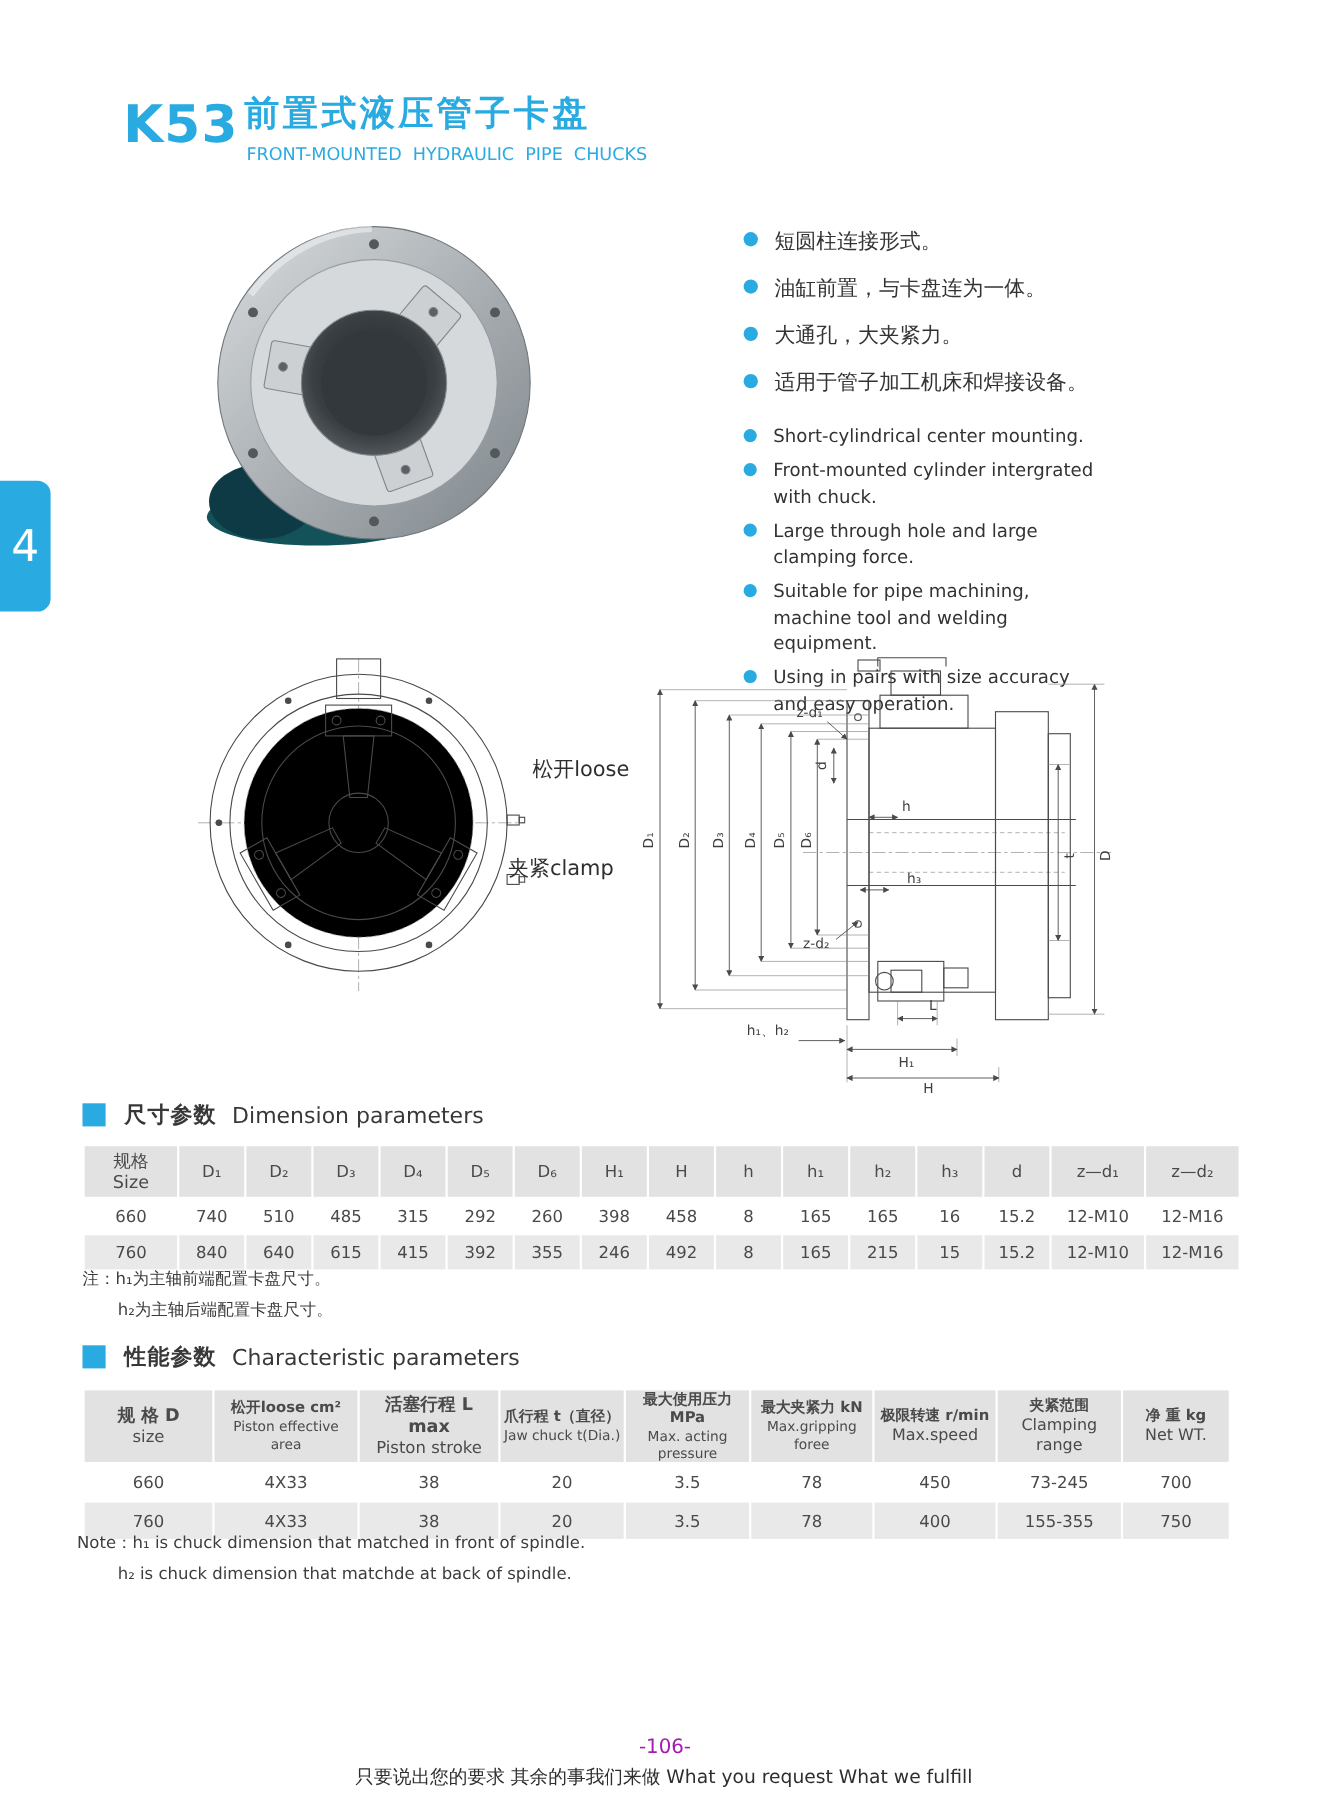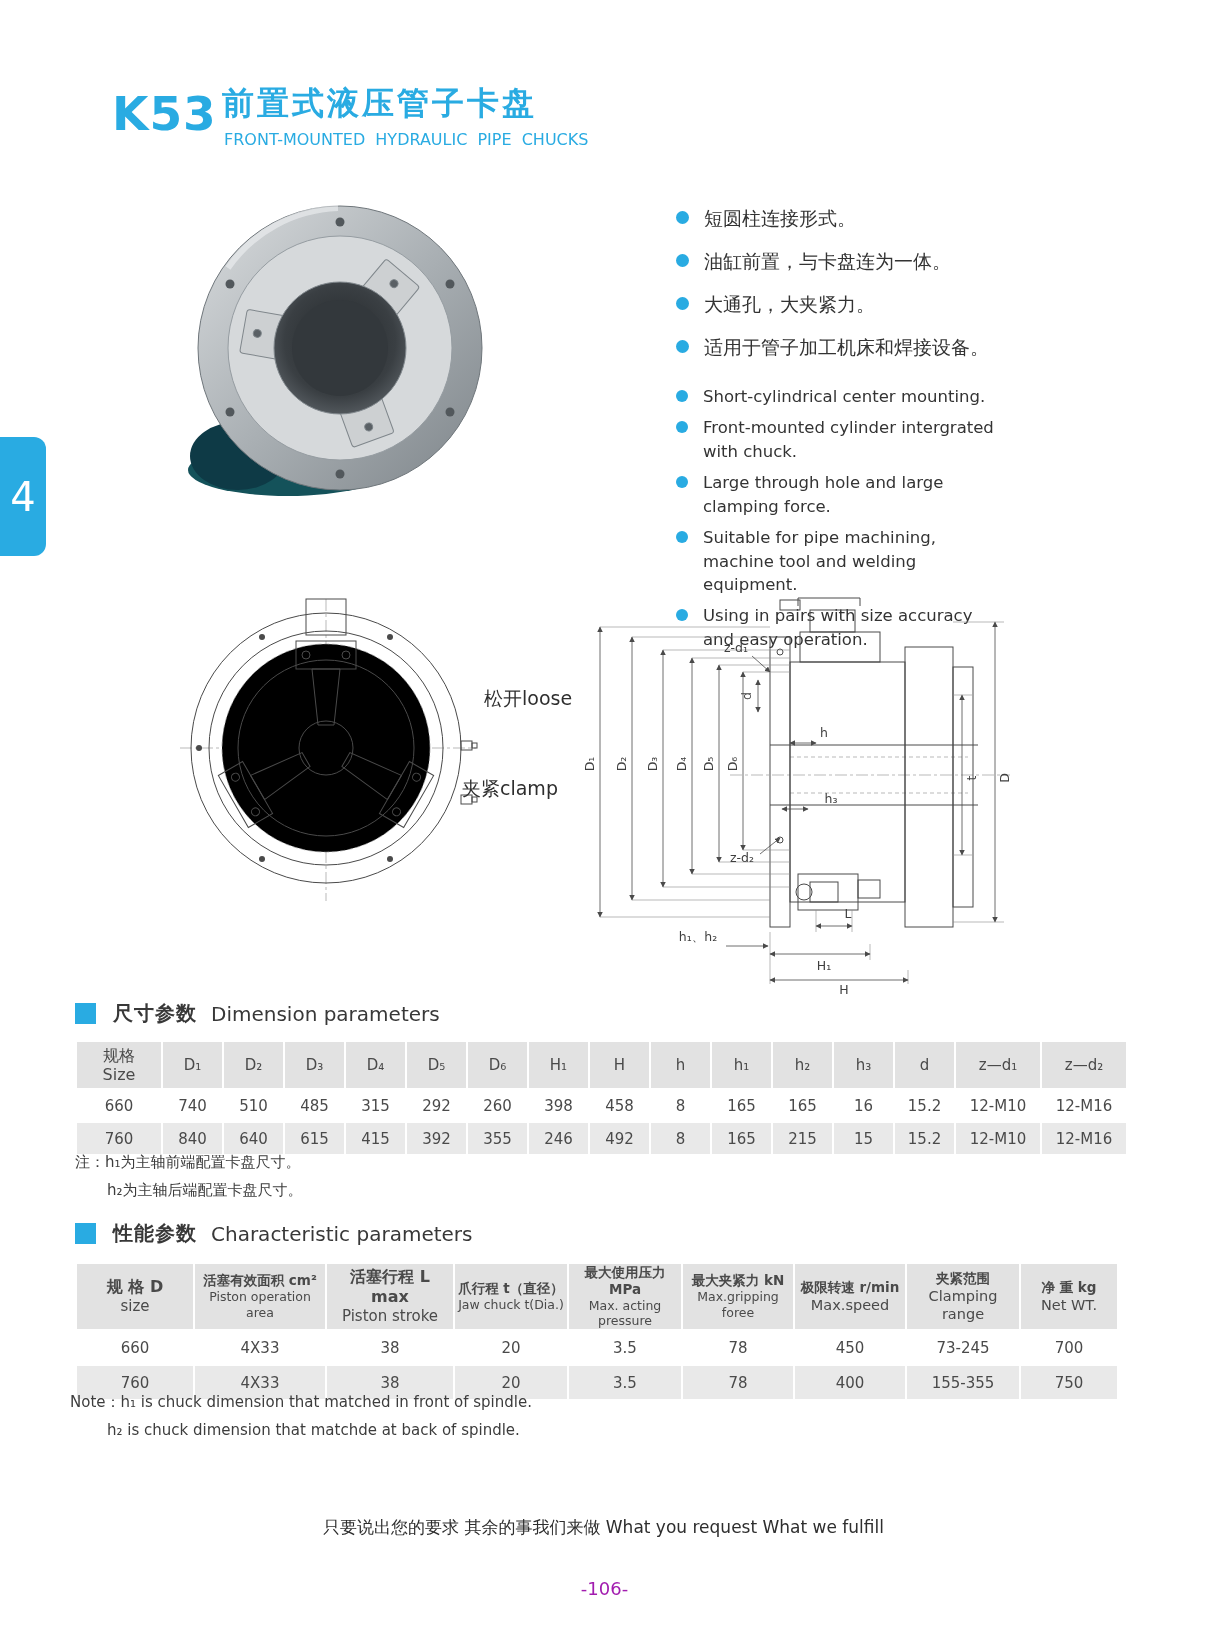--- a/index.html
+++ b/index.html
@@ -50,21 +50,21 @@
   .t2 th .en{display:block;font-size:12.5px;}
   .t2 th:nth-child(1) .cn,.t2 th:nth-child(3) .cn{font-size:16px;}
   .t2 th:nth-child(1) .en,.t2 th:nth-child(3) .en{font-size:15px;}
   .t2 th:nth-child(7) .en,.t2 th:nth-child(8) .en,.t2 th:nth-child(9) .en{font-size:14.5px;}
   .t2 td{text-align:center;height:31px;}
   .t2 tr.alt td{background:#e9e9e9;}
 
   .note{position:absolute;font-size:15px;color:#3d3d3d;}
 
   
-  .slogan{position:absolute;left:0;top:1516px;width:100%;text-align:center;font-size:17px;color:#2e2e2e;}
+  .slogan{position:absolute;left:0;top:1604px;width:100%;text-align:center;font-size:17px;color:#2e2e2e;}
   .pageno{position:absolute;left:1px;top:1578px;width:100%;text-align:center;font-size:18px;color:#a21caf;}
 
   svg{position:absolute;}
   svg text{font-family:"DejaVu Sans","Liberation Sans",sans-serif;fill:#3f3f3f;font-size:12.5px;}
   .thin{stroke:#8a8a8a;stroke-width:.6;}
   .ln{stroke:#4a4a4a;stroke-width:1;fill:none;}
   .dim{stroke:#4a4a4a;stroke-width:.8;fill:none;}
 </style>
 </head>
 <body>
@@ -414,22 +414,22 @@
         <col style="width:112px">
       <col style="width:96px">
     </colgroup>
     <thead>
       <tr>
         <th>
             <span class="cn">规 格 D</span>
             <span class="en">size</span>
           </th>
         <th>
-            <span class="cn">活塞有效面积 cm²</span>
-            <span class="en">Piston operation area</span>
+            <span class="cn">松开loose cm²</span>
+            <span class="en">Piston effective area</span>
           </th>
         <th>
             <span class="cn">活塞行程 L max</span>
             <span class="en">Piston stroke</span>
           </th>
         <th>
             <span class="cn">爪行程 t（直径）</span>
             <span class="en">Jaw chuck t(Dia.)</span>
           </th>
         <th>

